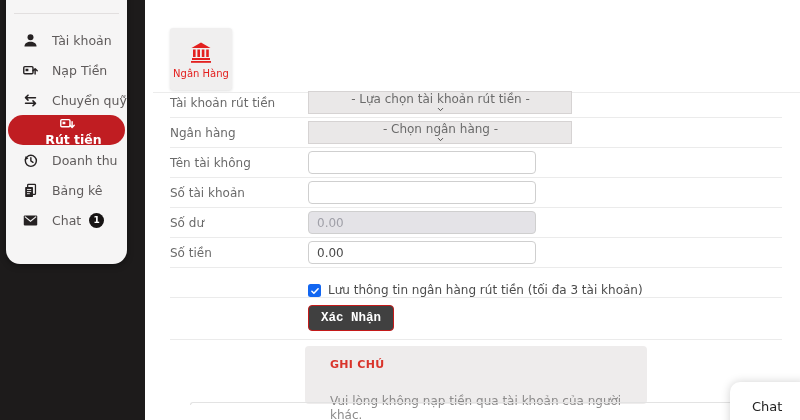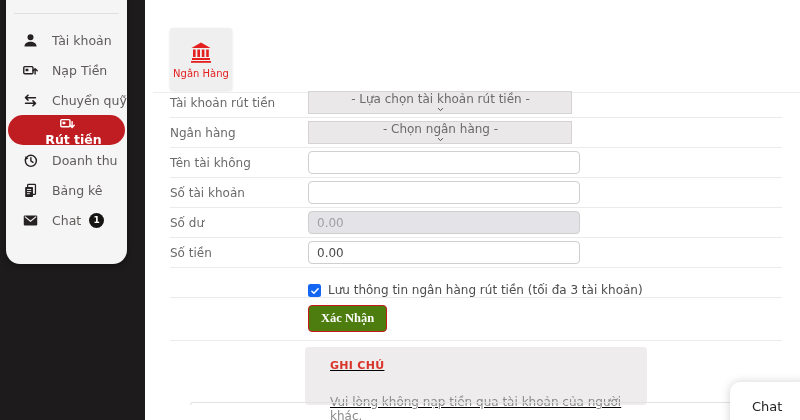--- a/index.html
+++ b/index.html
@@ -36,38 +36,38 @@
   .top-divider { position:absolute; left:8px; right:0; top:92px; height:1px; background:#ececec; }
 
   .form { position:absolute; left:25px; top:88px; width:612px; }
   .frow { display:flex; align-items:center; height:30px; border-bottom:1px solid #ebebeb; }
   .frow .flabel { width:138px; font-size:12px; color:#6a6a6a; flex:0 0 138px; }
   .fld { width:264px; height:23px; }
   .select { display:flex; align-items:center; 
     background:#eae8e8; border:1px solid #d6d3d3; border-radius:0; height:23px;
     padding:0 8px 0 9px; font-size:12px; color:#6b6b6b; cursor:pointer;flex-direction:column; }
   .select svg { width:11px; height:11px; }
-  input.tbox { width:272px; height:23px; border:1px solid #cfcfcf; border-radius:4px;
+  input.tbox { width:228px; height:23px; border:1px solid #cfcfcf; border-radius:4px;
     background:#fff; font-size:12px; color:#4a4a4a; padding:0 8px;
     font-family:"DejaVu Sans","Liberation Sans",sans-serif; }
   input.tbox:disabled, input.tbox.disabled { background:#e4e3e7; color:#a0a0a8; }
 
   .check-row { display:flex; align-items:flex-end; height:30px; border-bottom:1px solid #ebebeb; padding-left:138px; }
   .checkbox { width:13px; height:13px; background:#1266f1; border-radius:2.5px; margin-right:7px;
     display:flex; align-items:center; justify-content:center; cursor:pointer; flex:0 0 13px; }
   .checkbox svg { width:10px; height:10px; }
   .check-label { font-size:12px; color:#4c4c4c; }
 
   .btn-row { padding:7px 0 8px 138px; border-bottom:1px solid #ebebeb; }
-  .confirm-btn { display:inline-block; background:#4d7c0f; border:1px solid #c41a1a; border-radius:4px;
+  .confirm-btn { display:inline-block; background:#404040; border:1px solid #c41a1a; border-radius:4px;
     color:#fff; font-weight:bold; font-size:12.5px; padding:5px 12px; cursor:pointer;
-    font-family:Liberation Serif, serif; }
+    font-family:Liberation Mono, monospace; }
 
   .note-box { margin:6px 0 0 135px; width:342px; height:58px; background:#eeecec; border-radius:4px;
-    padding:12px 0 0 25px;text-decoration:underline; }
+    padding:12px 0 0 25px; }
   .note-title { color:#d9342b; font-size:11px; font-weight:bold; letter-spacing:.3px; }
   .note-text { color:#8c8b8b; font-size:12px; margin-top:23px; }
 
   .bottom-divider { position:absolute; left:20px; right:0; top:314px; height:3px;
     border-top:1px solid #e3e3e3; border-left:1px solid #e3e3e3; border-top-left-radius:6px; }
 
   .chat-widget { position:absolute; right:-6px; bottom:-10px; width:76px; height:48px;
     background:#fff; border-radius:10px 0 0 0; box-shadow:0 0 10px rgba(0,0,0,.18);
     padding:14px 0 0 22px; cursor:pointer; }
   .chat-label { font-size:13px; font-weight:normal; color:#222; }

